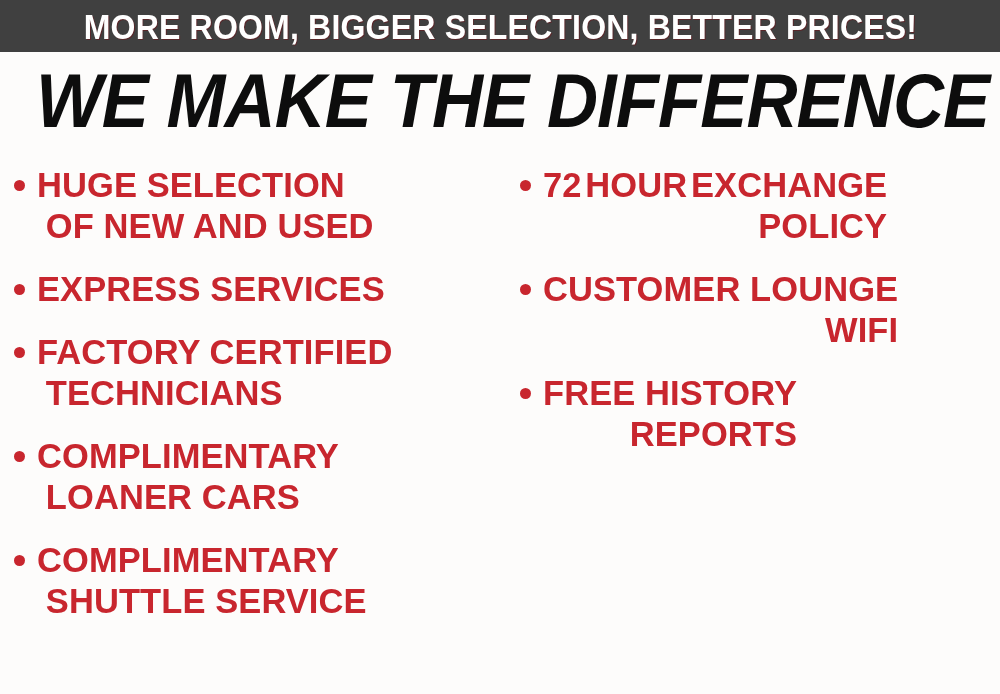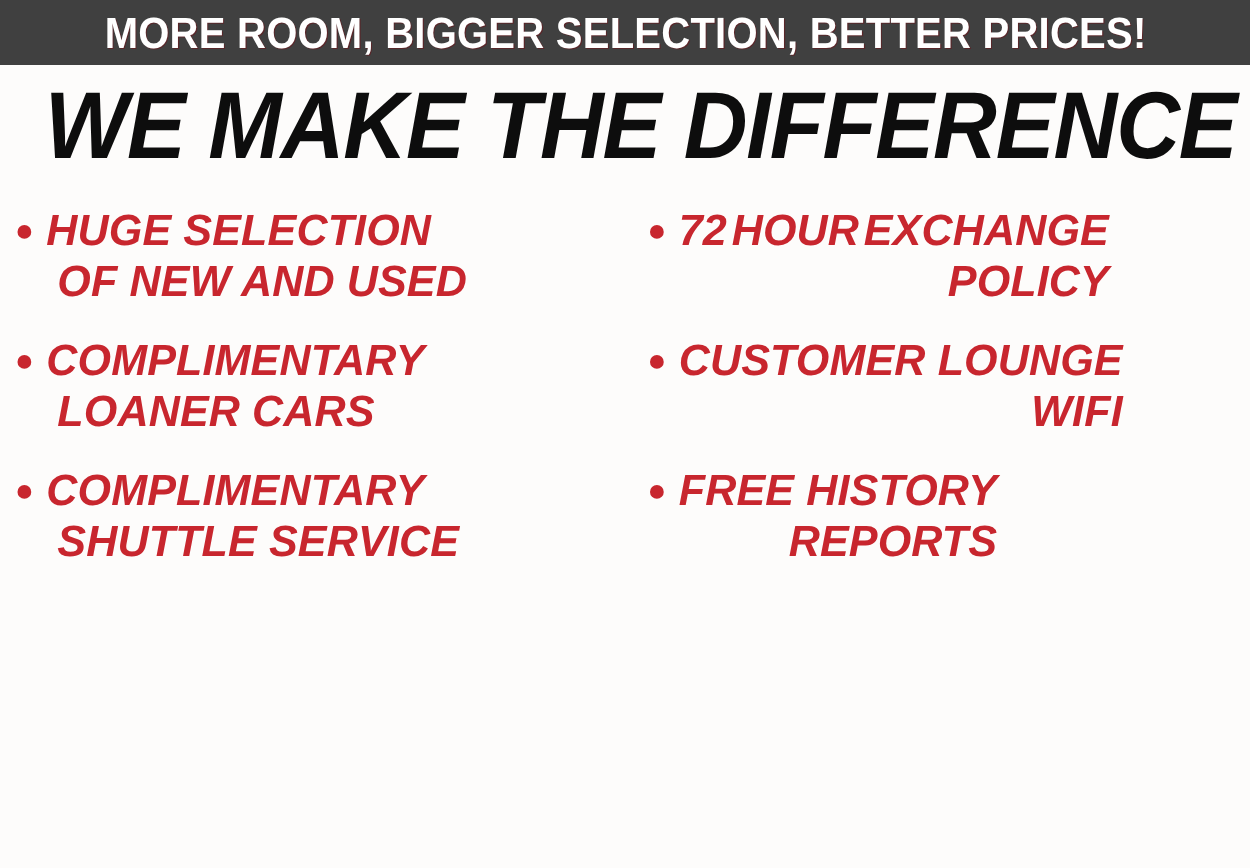--- a/index.html
+++ b/index.html
@@ -71,21 +71,20 @@
     left: 0;
     top: 150px;
     width: 1000px;
     height: 544px;
     display: flex;
     align-items: flex-start;
   }
   .column {
     box-sizing: border-box;
     height: 100%;
-    font-style: italic;
   }
   #column-left  { width: 500px; padding-left: 14px; padding-top: 14px; }
   #column-right { width: 500px; padding-left: 20px; padding-top: 14px; text-align: right; }
 
   .bullet-item {
     display: flex;
     align-items: flex-start;
     margin-bottom: 22px;
   }
   .bullet-dot {
@@ -130,21 +129,34 @@
   <div class="column" id="column-left">
 
     <div class="bullet-item">
       <span class="bullet-dot"></span>
       <span class="bullet-text">
         <span class="l1">HUGE SELECTION</span>
         <span class="l2">OF NEW AND USED</span>
       </span>
     </div>
 
-
+    <div class="bullet-item">
+      <span class="bullet-dot"></span>
+      <span class="bullet-text">
+        <span class="l1">EXPRESS SERVICES</span>
+      </span>
+    </div>
+
+    <div class="bullet-item">
+      <span class="bullet-dot"></span>
+      <span class="bullet-text">
+        <span class="l1">FACTORY CERTIFIED</span>
+        <span class="l2">TECHNICIANS</span>
+      </span>
+    </div>
 
     <div class="bullet-item">
       <span class="bullet-dot"></span>
       <span class="bullet-text">
         <span class="l1">COMPLIMENTARY</span>
         <span class="l2">LOANER CARS</span>
       </span>
     </div>
 
     <div class="bullet-item">

